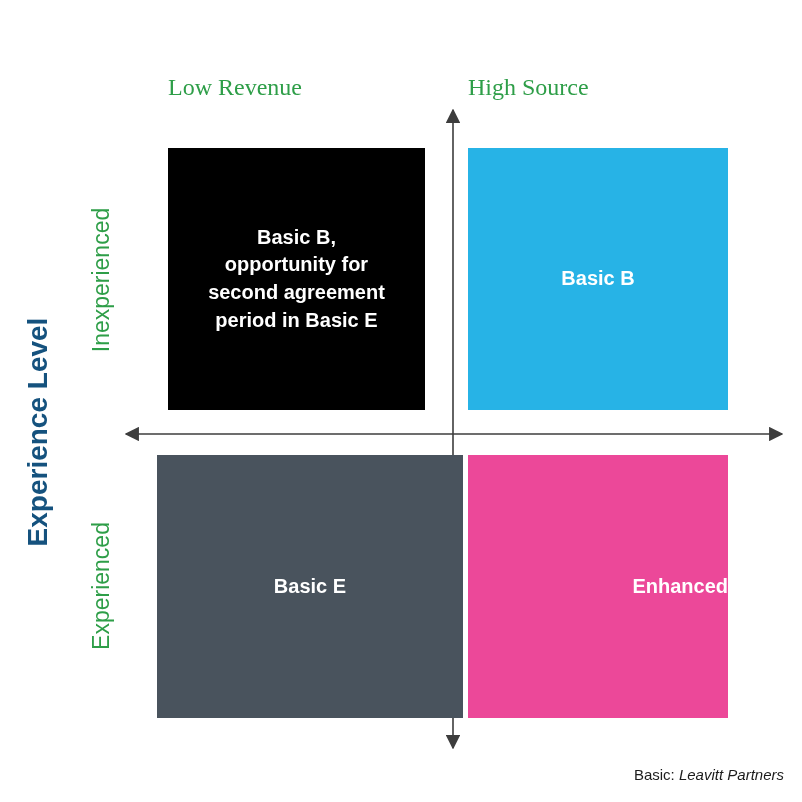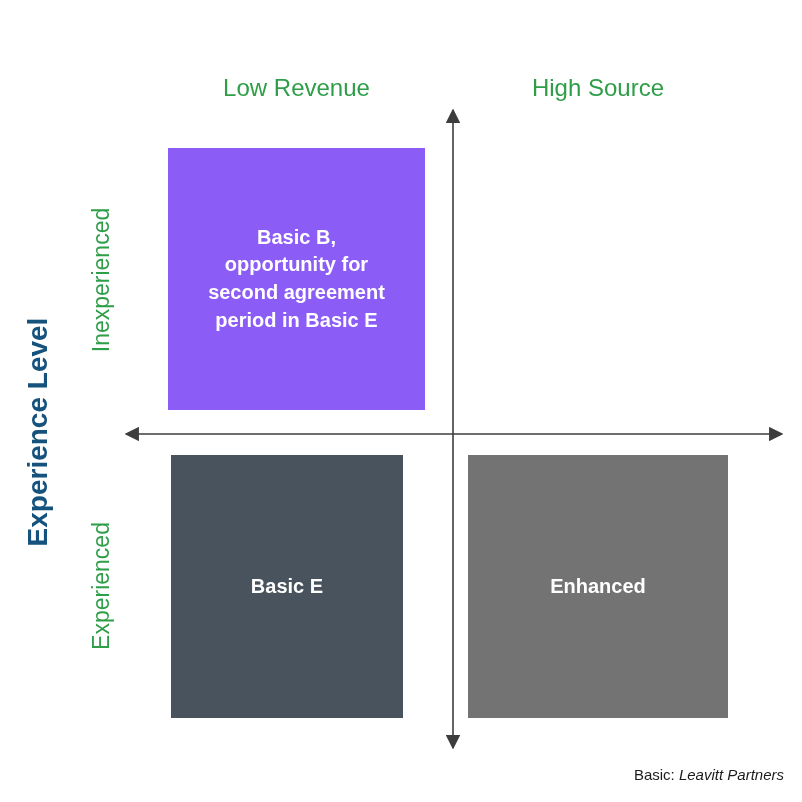--- a/index.html
+++ b/index.html
@@ -23,22 +23,23 @@
     left: 105px;
     width: 697px;
     text-align: center;
     font-size: 29px;
     font-weight: 600;
     letter-spacing: 0.2px;
   }
   .col-label {
     position: absolute;
     top: 74px;
-    text-align: center;
+    text-align: left;
     font-size: 24px;
+    font-family: Liberation Serif, serif;
   }
   .col-label.low  { left: 168px; width: 257px; }
   .col-label.high { left: 468px; width: 260px; }
   .vlabel {
     position: absolute;
     transform: translate(-50%, -50%) rotate(-90deg);
     white-space: nowrap;
   }
   .y-axis-title { font-size: 28px; font-weight: 600; }
   .row-label    { font-size: 23px; }
@@ -52,21 +53,21 @@
   }
   .quad-label {
     font-size: 20px;
     font-weight: bold;
     line-height: 1.38;
     white-space: pre-line;
     max-width: 230px;
   }
   .quad.tl { left: 168px; top: 148px; width: 257px; height: 262px; }
   .quad.tr { left: 468px; top: 148px; width: 260px; height: 262px; }
-  .quad.bl { left: 171px; top: 455px; width: 232px; height: 263px; }
+  .quad.bl { left: 157px; top: 455px; width: 306px; height: 263px; }
   .quad.br { left: 468px; top: 455px; width: 260px; height: 263px; }
   .source-line {
     position: absolute;
     right: 18px;
     top: 766px;
     font-size: 15px;
     color: #1c1c1c;
     white-space: nowrap;
   }
   .source-line .source-name { font-style: italic; }
@@ -90,33 +91,36 @@
   <div class="col-label low" style="color: rgb(46, 158, 72);">Low Revenue</div>
 
   <div class="col-label high" style="color: rgb(46, 158, 72);">High Source</div>
 
   <div class="vlabel y-axis-title" style="left: 38px; top: 432px; color: rgb(21, 82, 126);">Experience Level</div>
 
   <div class="vlabel row-label" style="left: 101px; top: 280px; color: rgb(46, 158, 72);">Inexperienced</div>
 
   <div class="vlabel row-label" style="left: 101px; top: 586px; color: rgb(46, 158, 72);">Experienced</div>
 
-  <div class="quad tl" style="background: #8b5cf6;">
+  <div class="quad tl" style="background: #000000;">
     <span class="quad-label">Basic B,
 opportunity for
 second agreement
 period in Basic E</span>
   </div>
 
+  <div class="quad tr" style="background: rgb(39, 179, 230);">
+    <span class="quad-label">Basic B</span>
+  </div>
 
   <div class="quad bl" style="background: rgb(73, 83, 93);">
     <span class="quad-label">Basic E</span>
   </div>
 
-  <div class="quad br" style="background: #737373;">
+  <div class="quad br" style="background: #ec4899; justify-content: flex-end;">
     <span class="quad-label">Enhanced</span>
   </div>
 
   <div class="source-line">
     <span class="source-prefix">Basic: </span><span class="source-name">Leavitt Partners</span>
   </div>
 
 </div>
 
 </body></html>

